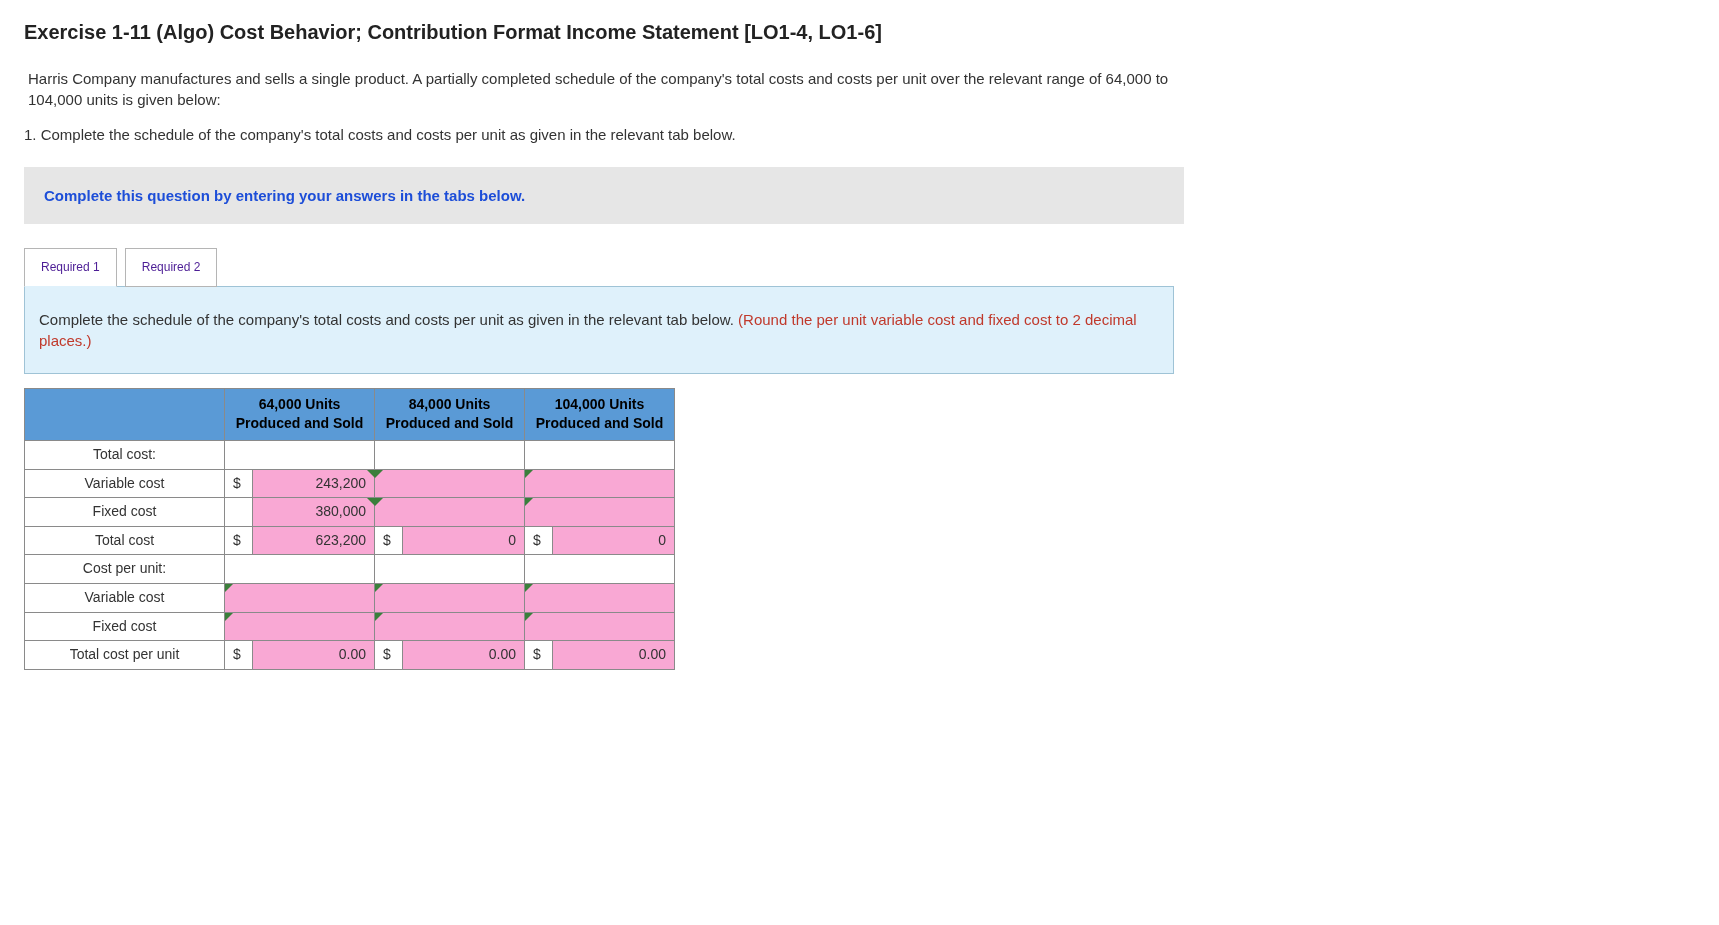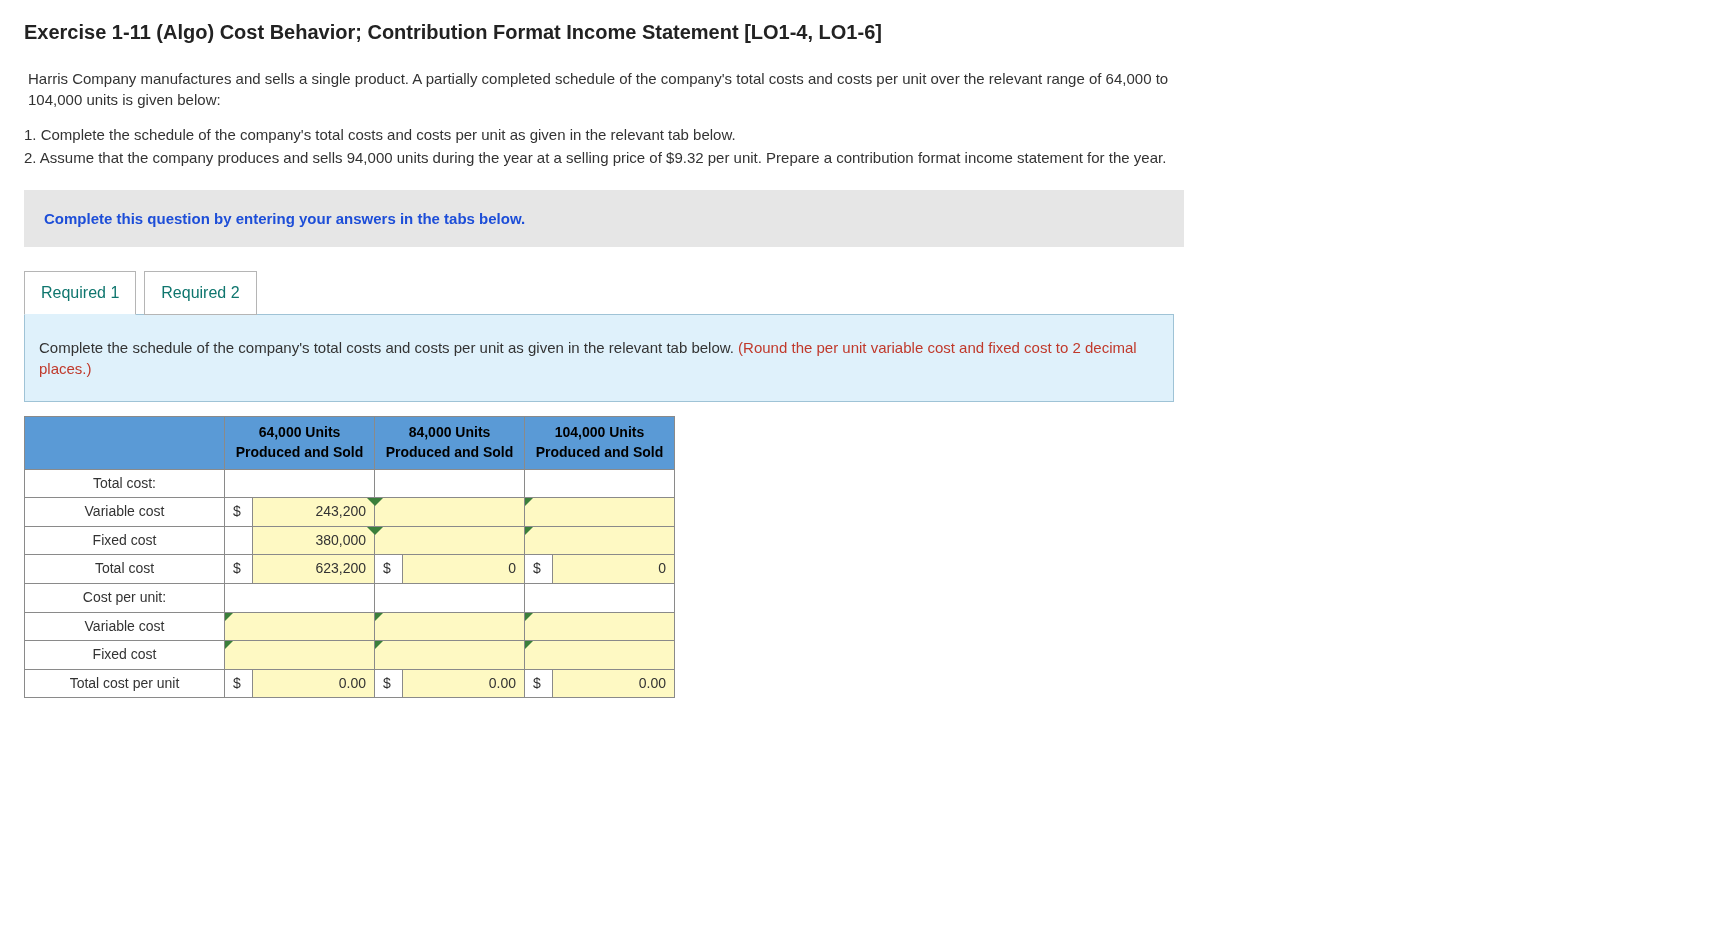--- a/index.html
+++ b/index.html
@@ -39,22 +39,22 @@
     margin-top: 24px;
     display: flex;
     gap: 8px;
     position: relative;
     z-index: 2;
   }
   .tab {
     border: 1px solid #b5b5b5;
     background: #fff;
     padding: 10px 16px;
-    font-size: 16px;
-    color: #0f766e;
+    font-size: 12px;
+    color: #4c1d95;
     cursor: pointer;
     position: relative;
   }
   .tab.active {
     border-bottom: 1px solid #dff1fb;
   }
   .tab-content {
     background: #dff1fb;
     border: 1px solid #9fc3d6;
     padding: 22px 14px;
@@ -90,21 +90,21 @@
   .col-units { width: 150px; }
   .row-label { text-align: center; background:#fff; }
   .row-label.indent { padding-left: 8px; }
   .cell-dollar {
     width: 24px;
     text-align: left;
     background:#fff;
   }
   .cell-val {
     text-align: right;
-    background:#fef9c3;
+    background:#f9a8d4;
     width: 110px;
     position: relative;
   }
   .tri {
     position: absolute;
     top: 0; left: 0;
     width: 0; height: 0;
     border-top: 8px solid #3b7f3b;
     border-right: 8px solid transparent;
   }
@@ -114,21 +114,20 @@
 </style>
 </head>
 <body>
 
 <h1>Exercise 1-11 (Algo) Cost Behavior; Contribution Format Income Statement [LO1-4, LO1-6]</h1>
 
 <p class="intro">Harris Company manufactures and sells a single product. A partially completed schedule of the company's total costs and costs per unit over the relevant range of 64,000 to 104,000 units is given below:</p>
 
 <div class="req-list">
   <p>1. Complete the schedule of the company's total costs and costs per unit as given in the relevant tab below.</p>
-  <p>2. Assume that the company produces and sells 94,000 units during the year at a selling price of $9.32 per unit. Prepare a contribution format income statement for the year.</p>
 </div>
 
 <div class="instruction-box">Complete this question by entering your answers in the tabs below.</div>
 
 <div class="tab-row">
   <div class="tab active">Required 1</div>
   <div class="tab">Required 2</div>
 </div>
 
 <div class="tab-content">

